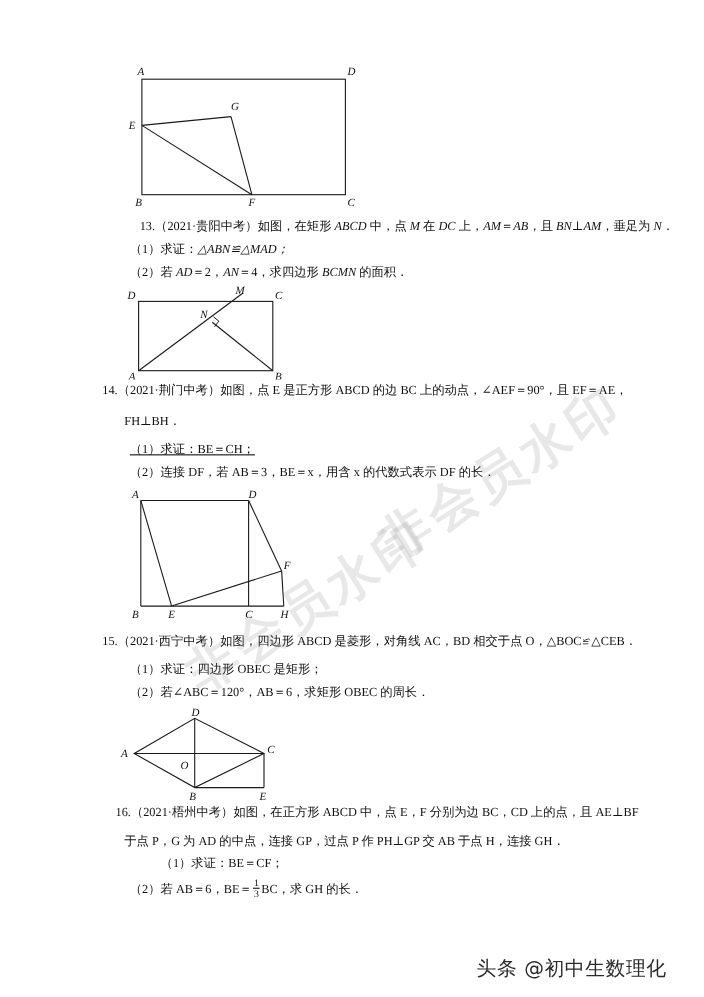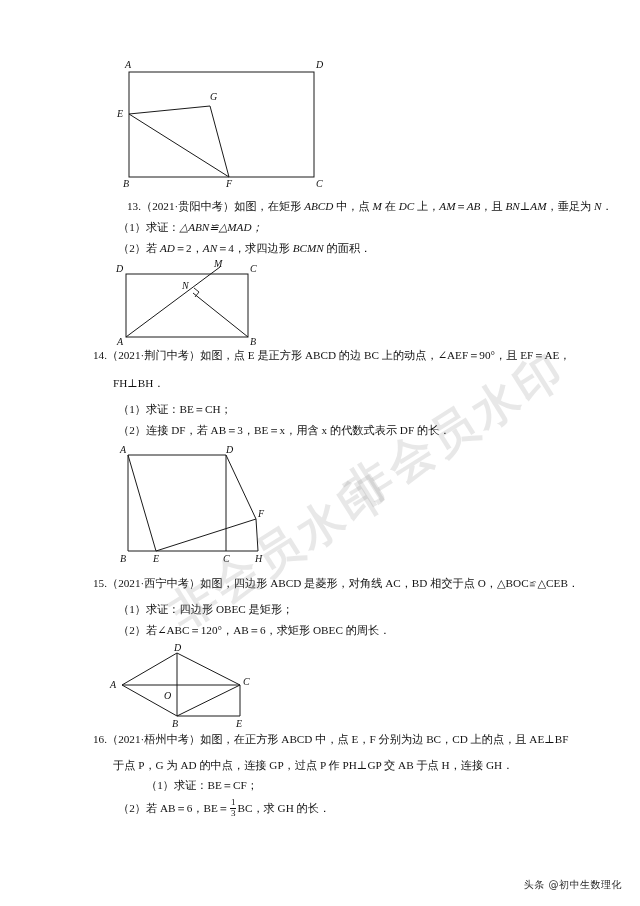--- a/index.html
+++ b/index.html
@@ -92,24 +92,24 @@
   .lbl {
     font-family: "Liberation Serif", serif;
     font-style: italic;
     font-size: 10px;
     fill: #111;
   }
 
   
   .footer {
     position: absolute;
-    right: 18px;
+    right: 34px;
     bottom: 14px;
     font-family: "DejaVu Sans", sans-serif;
-    font-size: 10px;
+    font-size: 18px;
     color: #2b2b2b;
     letter-spacing: 0.5px;
     white-space: nowrap;
     z-index: 6;
   }
 </style>
 </head>
 <body>
 
 <div class="page">
@@ -166,21 +166,21 @@
         <text class="lbl" x="142" y="85">B</text>
       </svg>
     </div>
 
     <div class="para q-head" style="top:345px;">
       <span>14.</span><span>（2021·荆门中考）</span><span>如图，点 E 是正方形 ABCD 的边 BC 上的动点，∠AEF＝90°，且 EF＝AE，</span>
     </div>
     <div class="para q-cont" style="top:373px;">
       <span>FH⊥BH．</span>
     </div>
-    <div class="para q-sub" style="top:399px;">
+    <div class="para q-sub" style="top:399px;text-decoration:underline;">
       <span>（1）求证：BE＝CH；</span>
     </div>
     <div class="para q-sub" style="top:420px;">
       <span>（2）连接 DF，若 AB＝3，BE＝x，用含 x 的代数式表示 DF 的长．</span>
     </div>
 
     <div class="fig" style="left:108px; top:443px;">
       <svg width="240" height="120" viewBox="0 0 240 120">
 
         <line x1="20" y1="12" x2="118" y2="12" stroke="#1a1a1a" stroke-width="1"></line>
@@ -226,21 +226,21 @@
         <line x1="140" y1="73" x2="140" y2="42" stroke="#1a1a1a" stroke-width="1"></line>
         <text class="lbl" x="10" y="45">A</text>
         <text class="lbl" x="74" y="8">D</text>
         <text class="lbl" x="143" y="42">C</text>
         <text class="lbl" x="64" y="56">O</text>
         <text class="lbl" x="72" y="84">B</text>
         <text class="lbl" x="136" y="84">E</text>
       </svg>
     </div>
 
-    <div class="para q-head" style="top:729px;">
+    <div class="para q-head" style="top:729px;margin-left:12px;">
       <span>16.</span><span>（2021·梧州中考）</span><span>如图，在正方形 ABCD 中，点 E，F 分别为边 BC，CD 上的点，且 AE⊥BF</span>
     </div>
     <div class="para q-cont" style="top:755px;">
       <span>于点 P，G 为 AD 的中点，连接 GP，过点 P 作 PH⊥GP 交 AB 于点 H，连接 GH．</span>
     </div>
     <div class="para q-sub" style="top:775px;margin-left:28px;">
       <span>（1）求证：BE＝CF；</span>
     </div>
     <div class="para q-sub" style="top:798px;">
       <span>（2）若 AB＝6，BE＝</span><span class="frac"><span class="num">1</span><span class="den">3</span></span><span>BC，求 GH 的长．</span>

